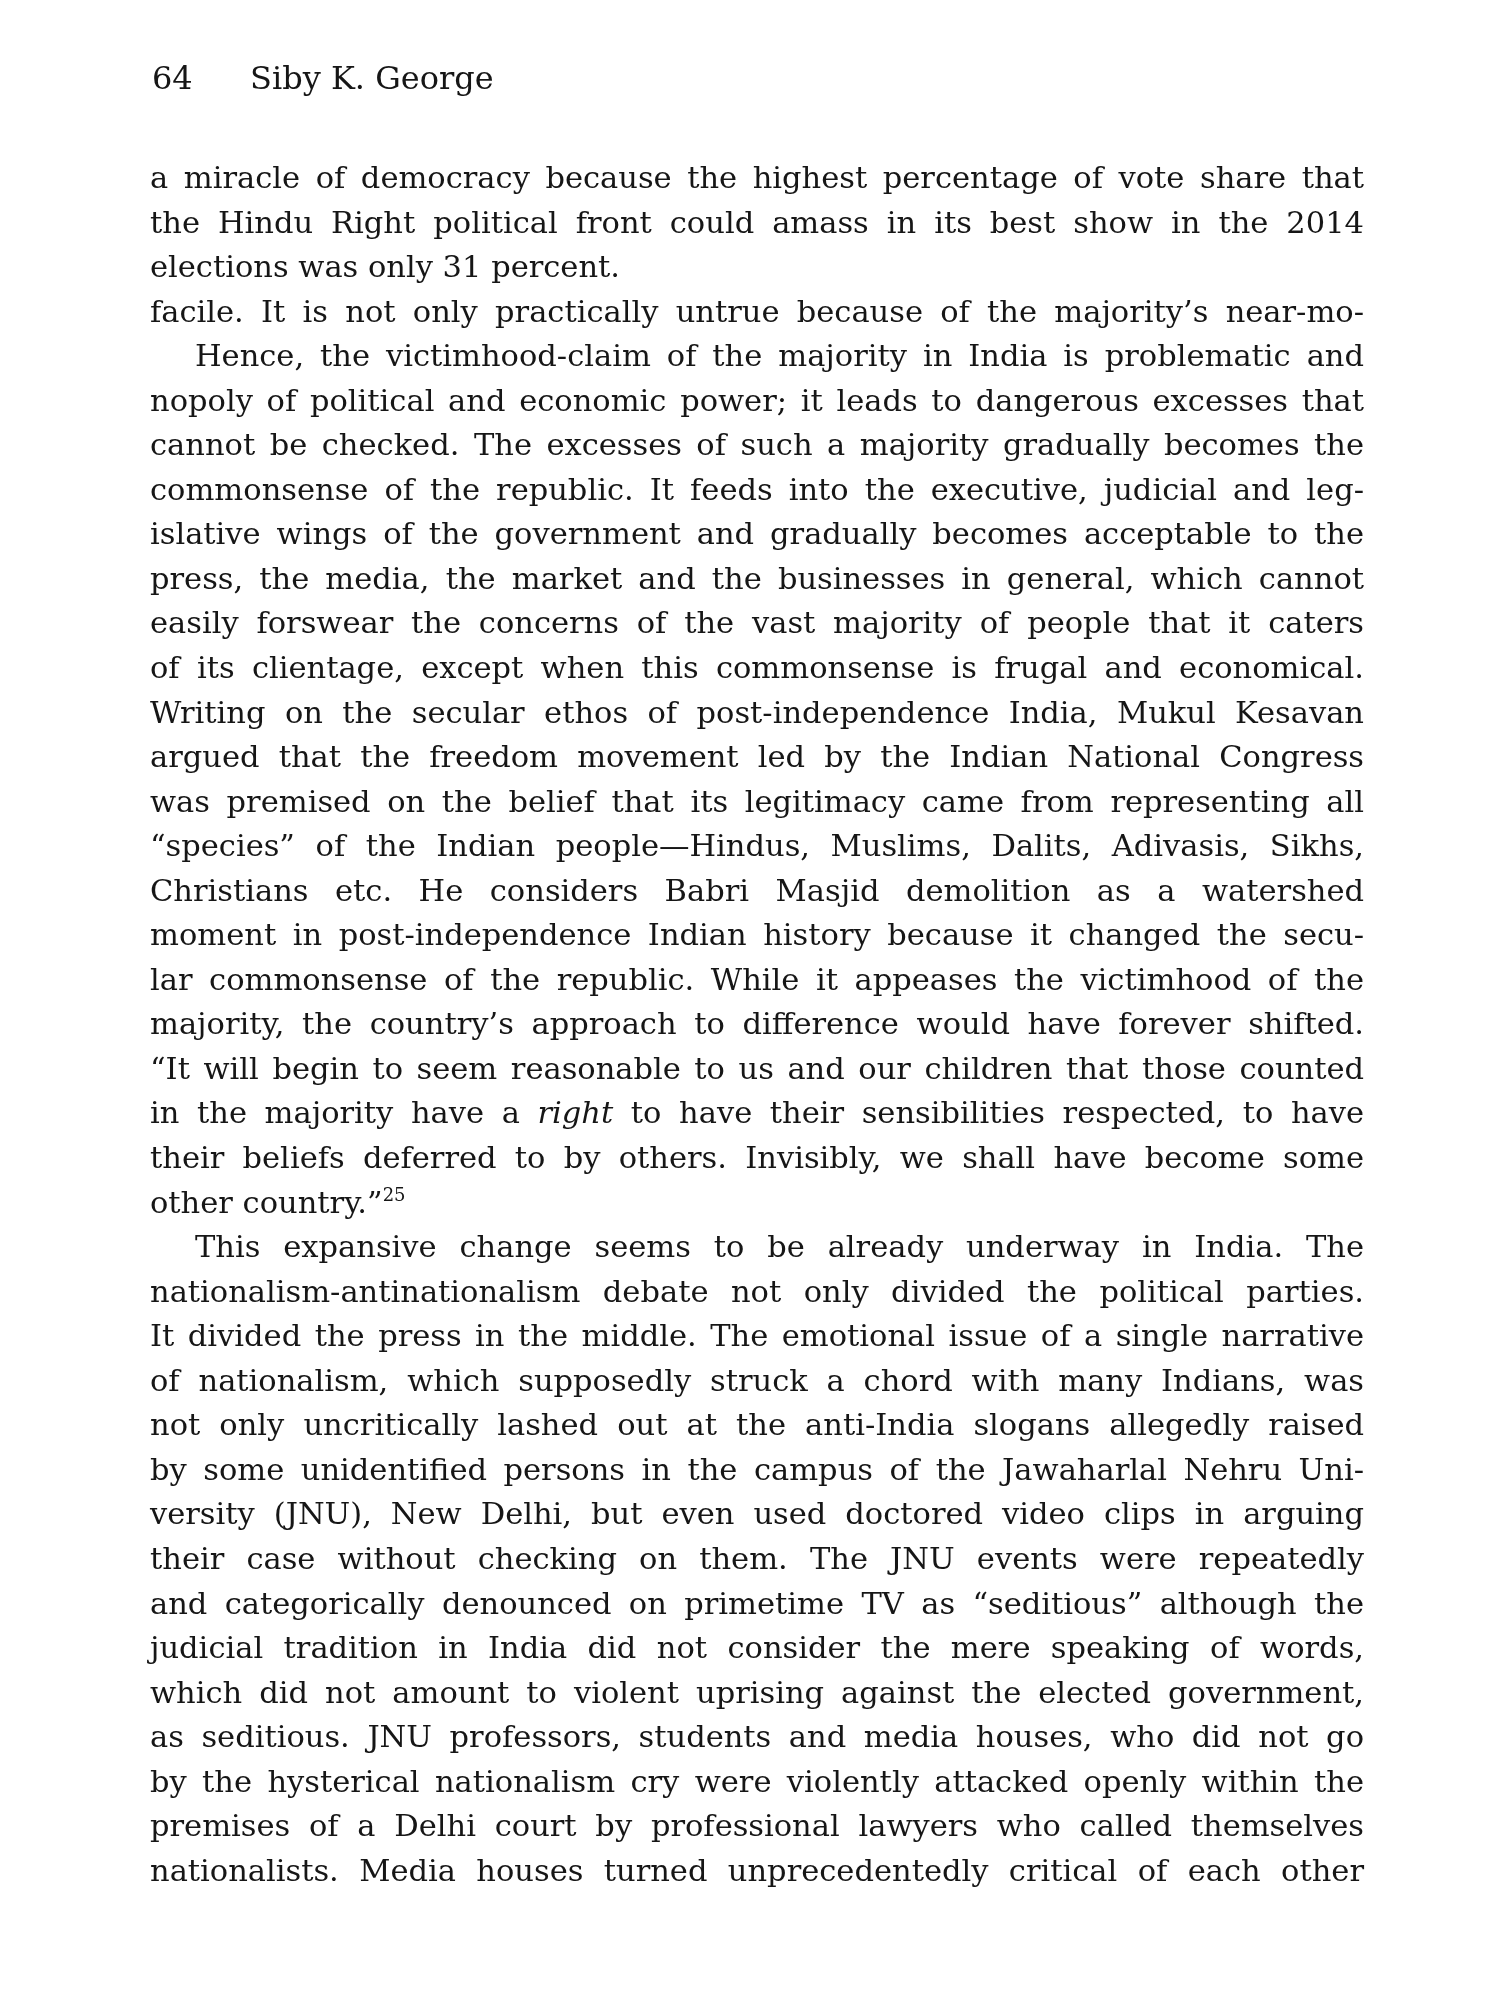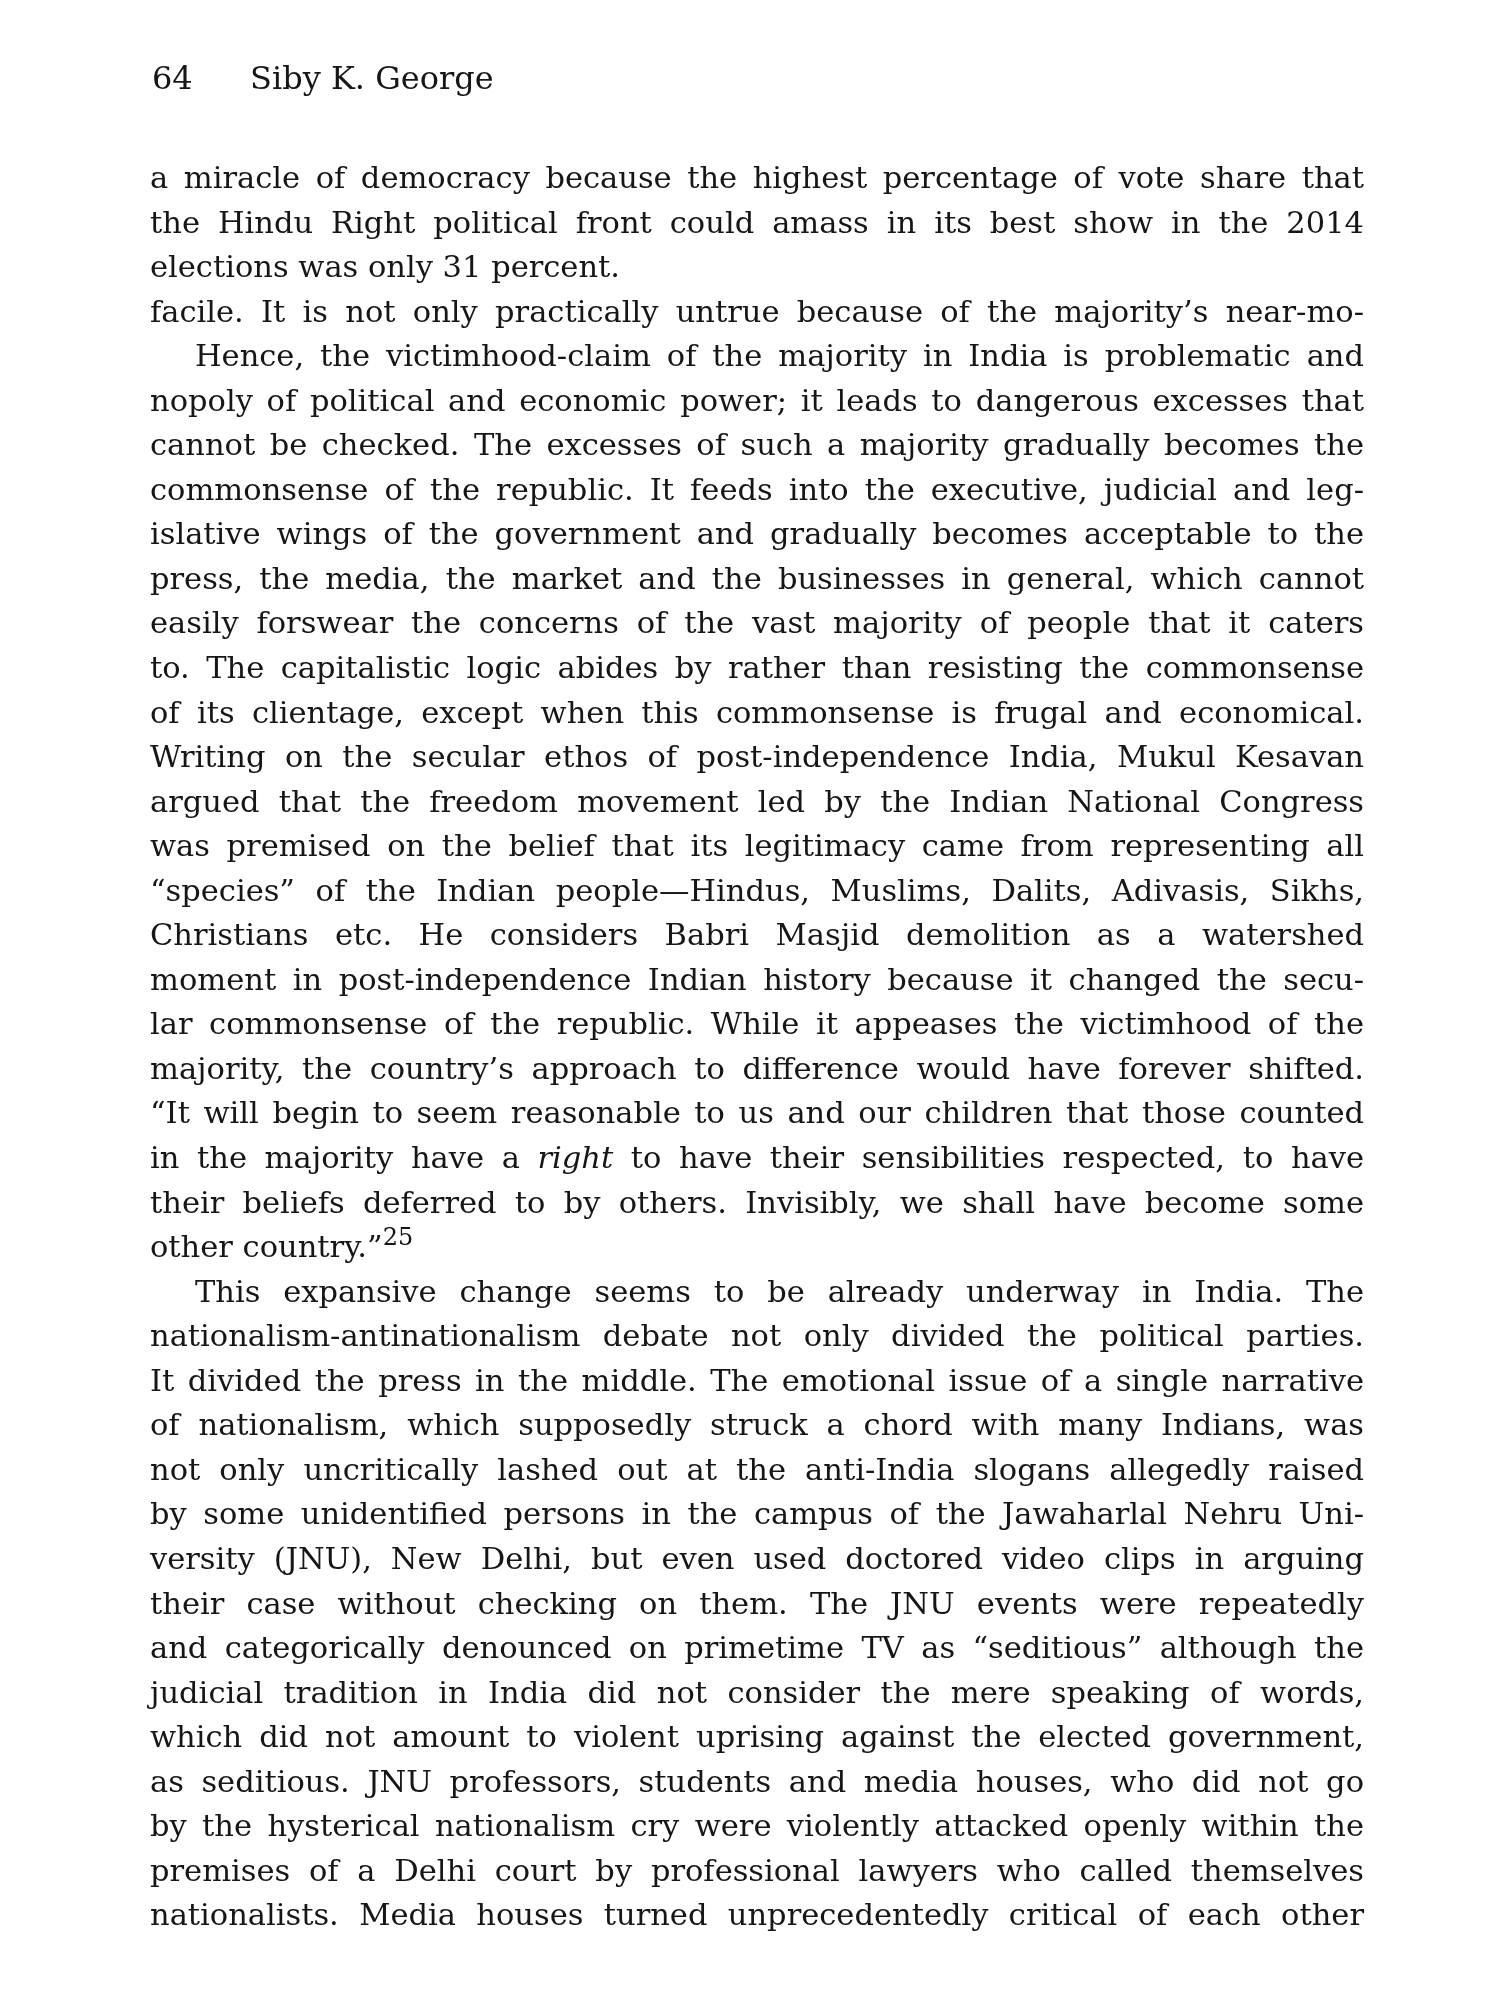--- a/index.html
+++ b/index.html
@@ -51,21 +51,21 @@
       text-align-last: left;
     }
     .line .inner {
       display: block;
       white-space: normal;
       text-align: right;
       text-align-last: inherit;
     }
     em { font-style: italic; }
     sup {
-      font-size: 24px;
+      font-size: 18px;
       vertical-align: 12px;
       line-height: 0;
     }
   </style>
 </head>
 <body>
 
 <div class="running-head">
   <span class="page-number">64</span><span class="author">Siby K. George</span>
 </div>
@@ -97,23 +97,20 @@
       <span class="inner"><span>commonsense of the republic. It feeds into the executive, judicial and leg-</span></span>
     </div>
     <div class="line">
       <span class="inner"><span>islative wings of the government and gradually becomes acceptable to the</span></span>
     </div>
     <div class="line">
       <span class="inner"><span>press, the media, the market and the businesses in general, which cannot</span></span>
     </div>
     <div class="line">
       <span class="inner"><span>easily forswear the concerns of the vast majority of people that it caters</span></span>
-    </div>
-    <div class="line">
-      <span class="inner"><span>to. The capitalistic logic abides by rather than resisting the commonsense</span></span>
     </div>
     <div class="line">
       <span class="inner"><span>of its clientage, except when this commonsense is frugal and economical.</span></span>
     </div>
     <div class="line">
       <span class="inner"><span>Writing on the secular ethos of post-independence India, Mukul Kesavan</span></span>
     </div>
     <div class="line">
       <span class="inner"><span>argued that the freedom movement led by the Indian National Congress</span></span>
     </div>

